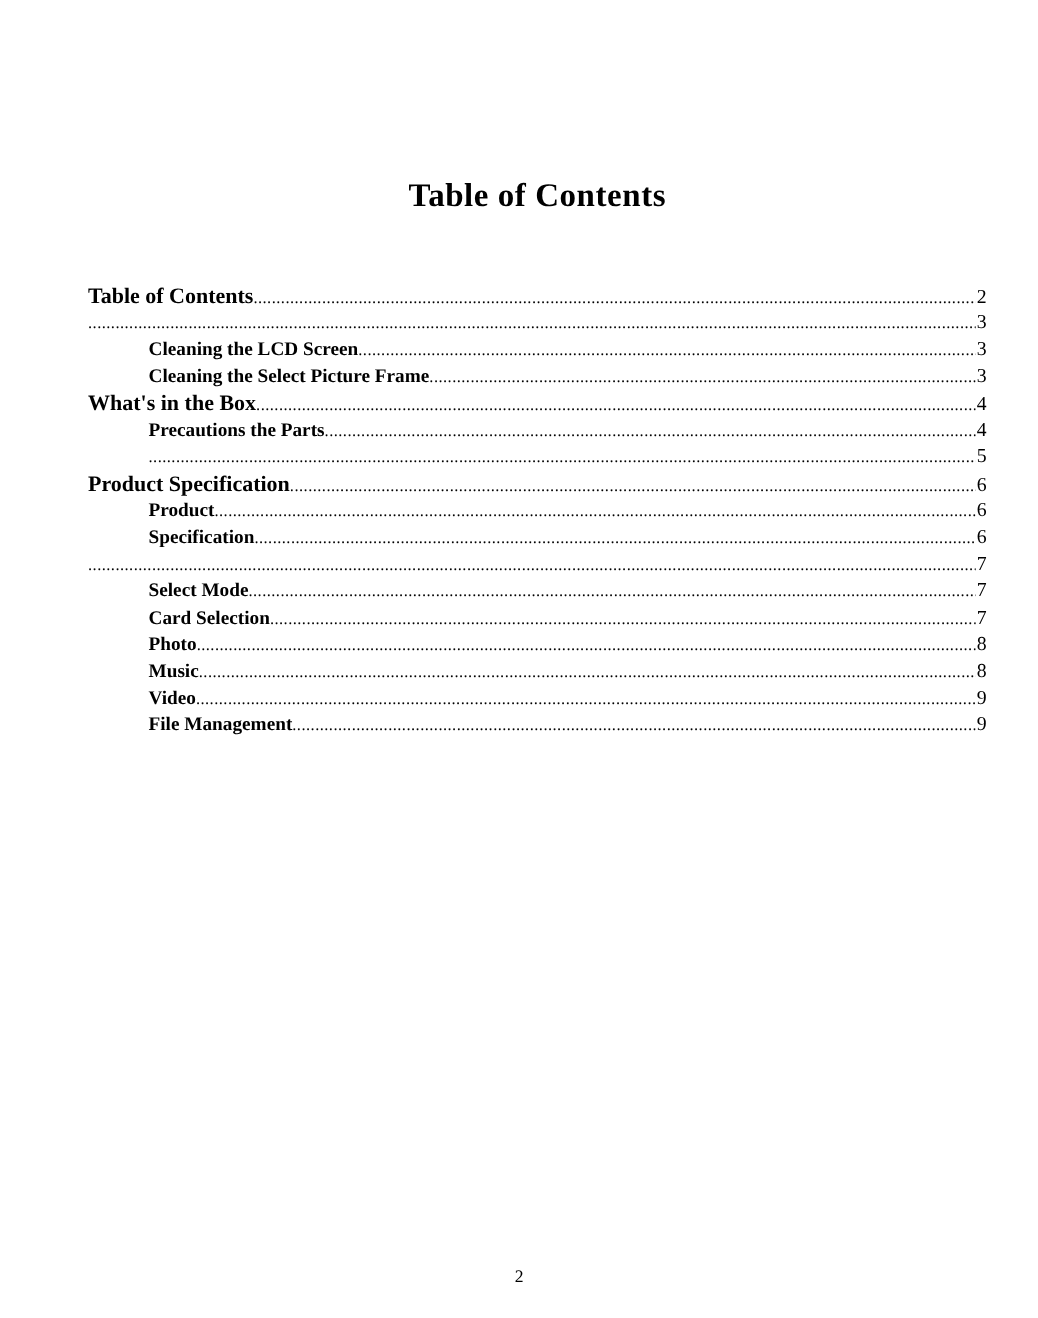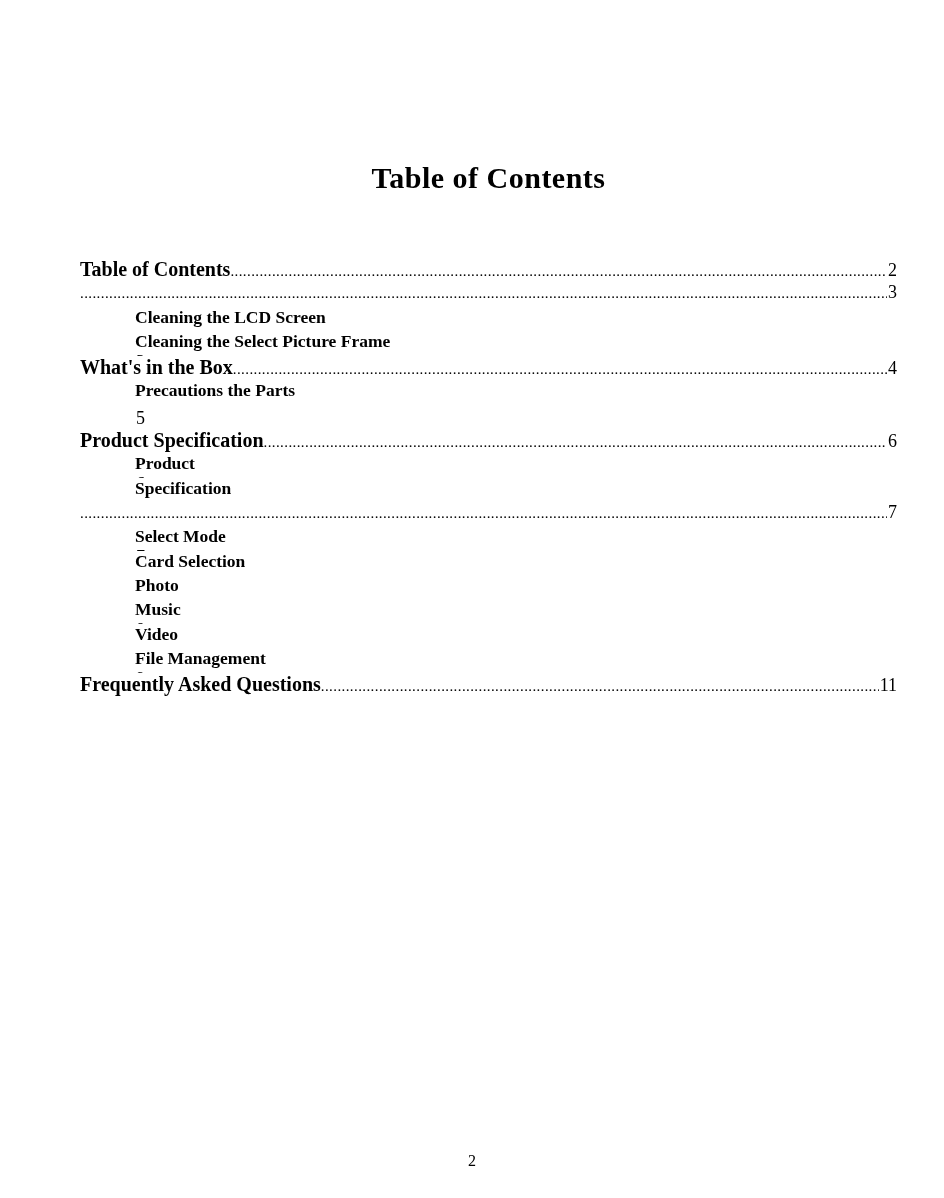--- a/index.html
+++ b/index.html
@@ -34,21 +34,20 @@
     width: 817px;
   }
   .toc-row {
     display: flex;
     align-items: baseline;
     height: 24.4px;
     overflow: hidden;
   }
   .toc-row.level-1 {
     padding-left: 55px;
-    flex-direction: column;
   }
   .toc-label {
     font-weight: bold;
     white-space: nowrap;
     flex: 0 0 auto;
   }
   .toc-row.level-0 .toc-label {
     font-size: 20px;
   }
   .toc-row.level-1 .toc-label {
@@ -165,22 +164,17 @@
       <div class="toc-row level-1">
     <span class="toc-label">Video</span>
     <span class="toc-leader"></span>
     <span class="toc-page">9</span>
   </div>
       <div class="toc-row level-1">
     <span class="toc-label">File Management</span>
     <span class="toc-leader"></span>
     <span class="toc-page">9</span>
   </div>
-      <div class="toc-row level-0">
-    <span class="toc-label">Frequently Asked Questions</span>
-    <span class="toc-leader"></span>
-    <span class="toc-page">11</span>
-  </div>
     </div>
 
   <div class="footer-page-number">2</div>
 
 </div>
 
 </body></html>

